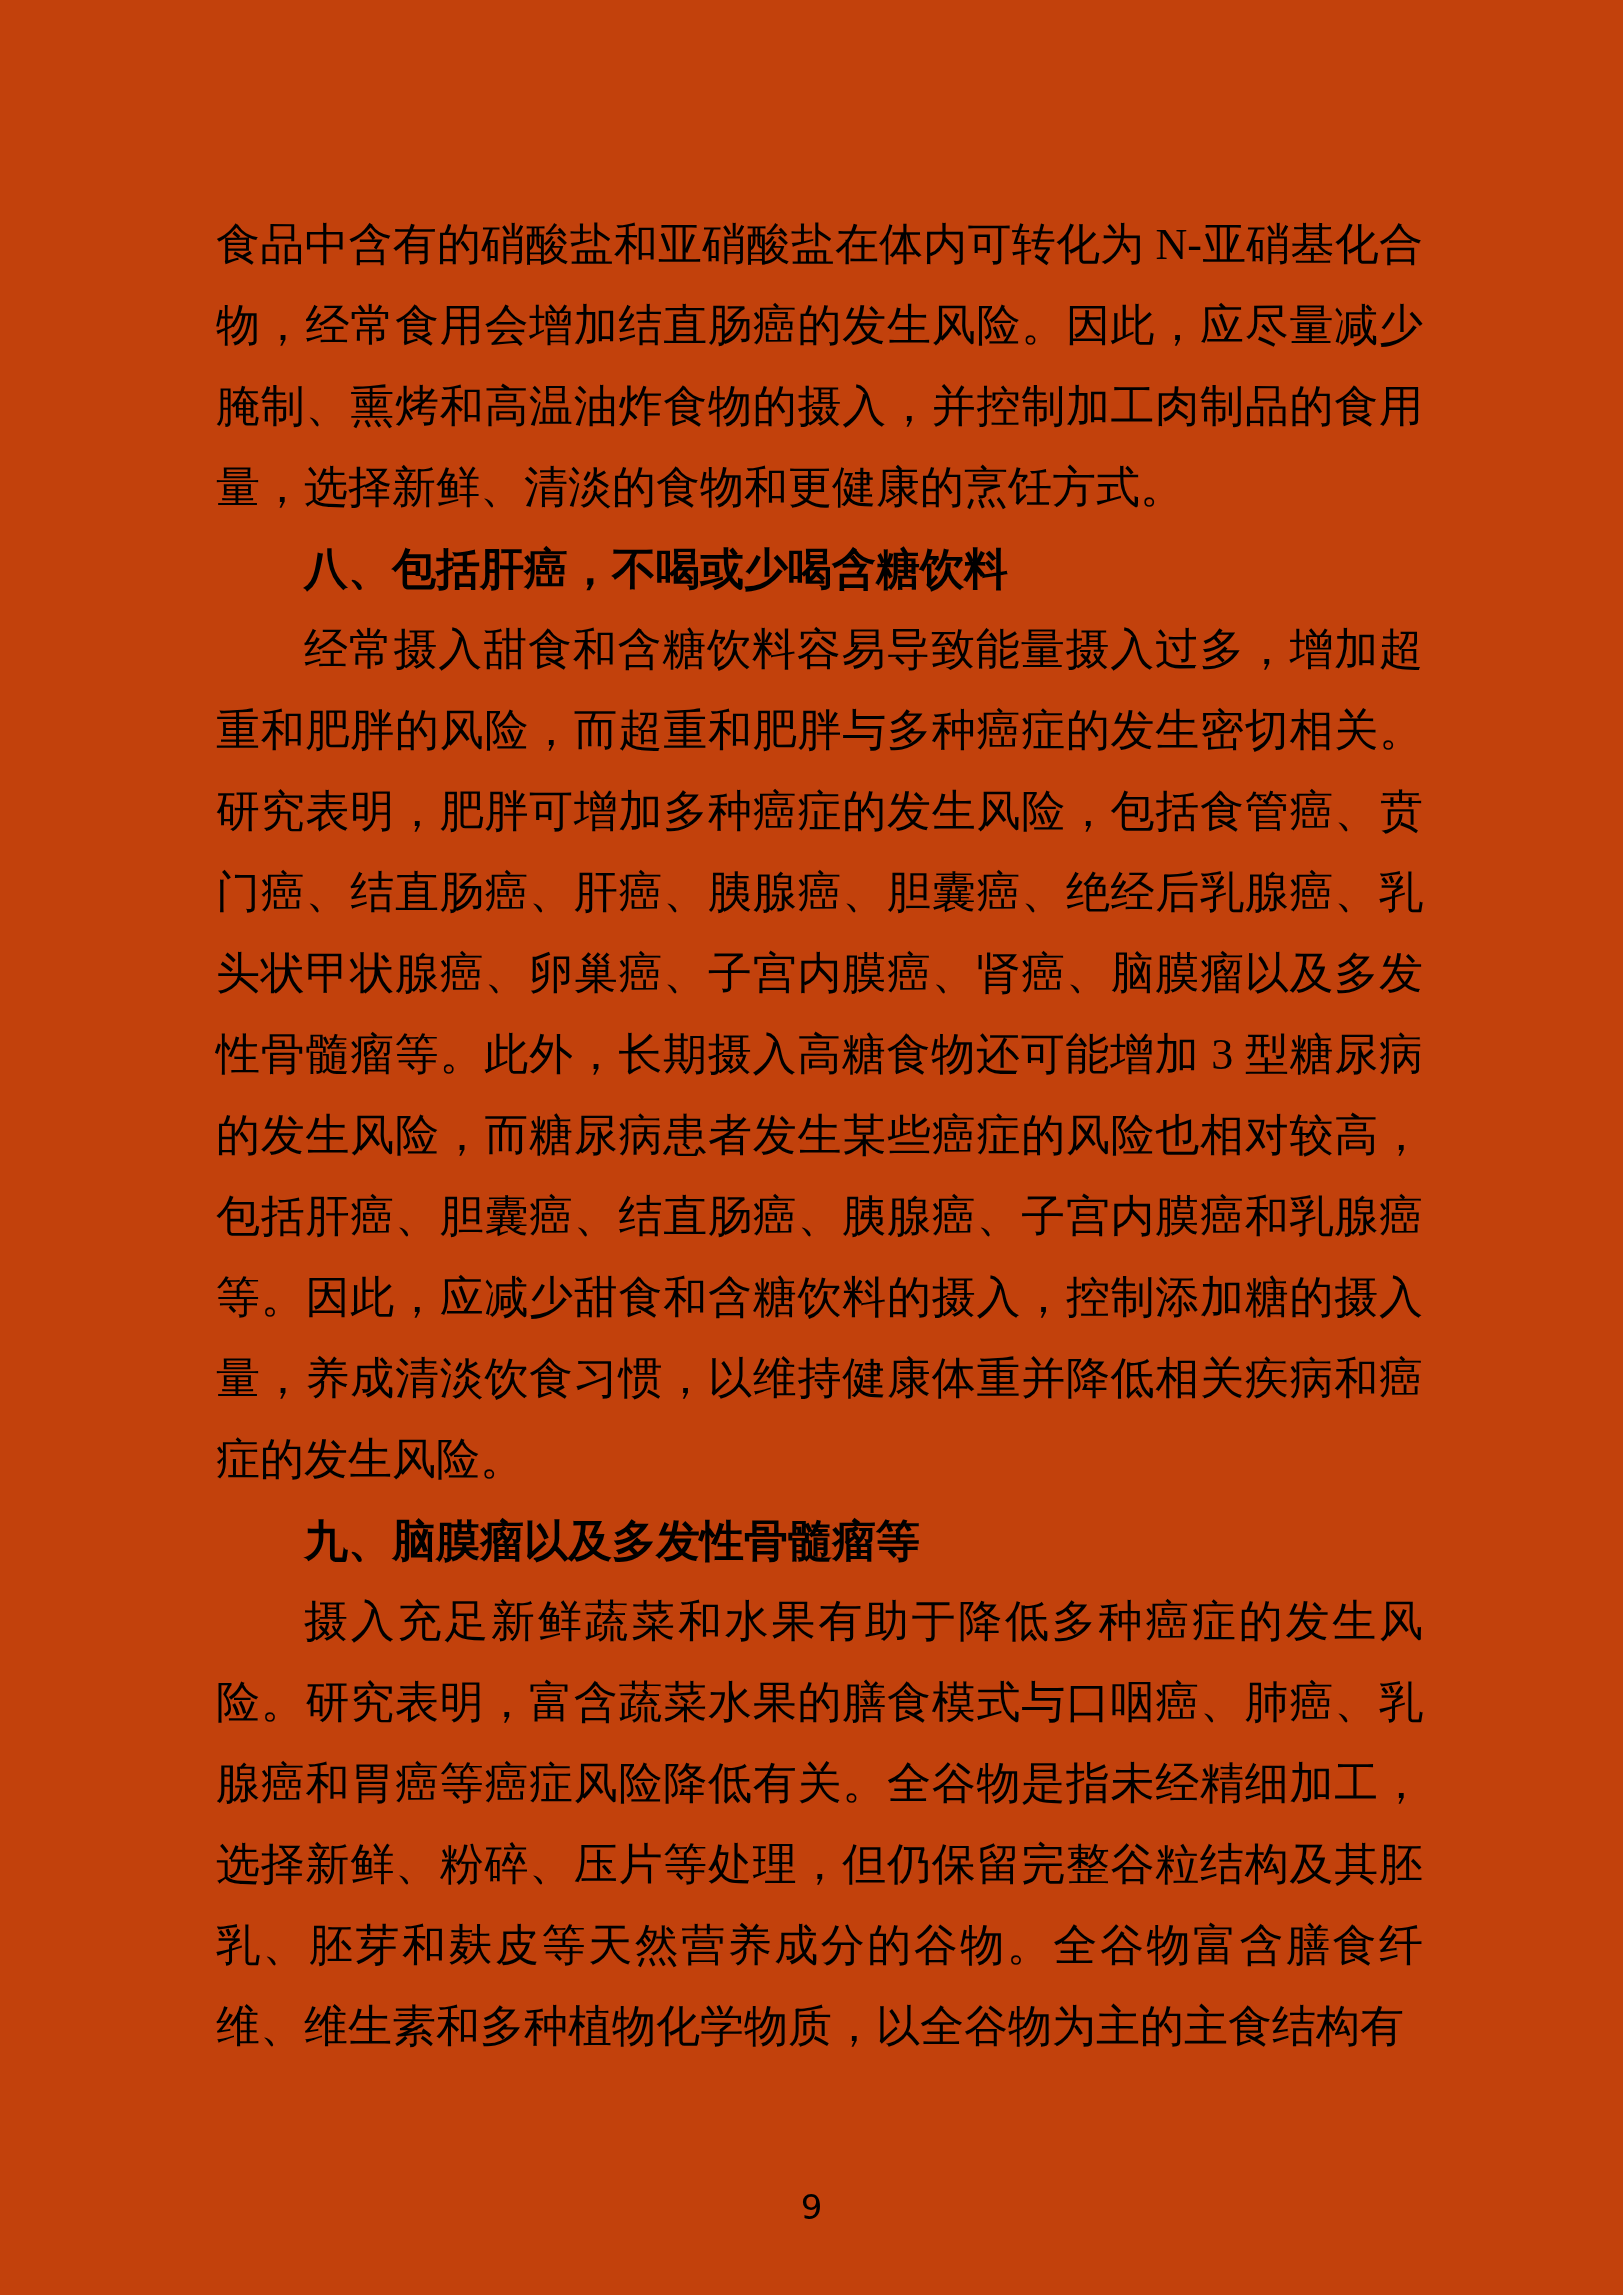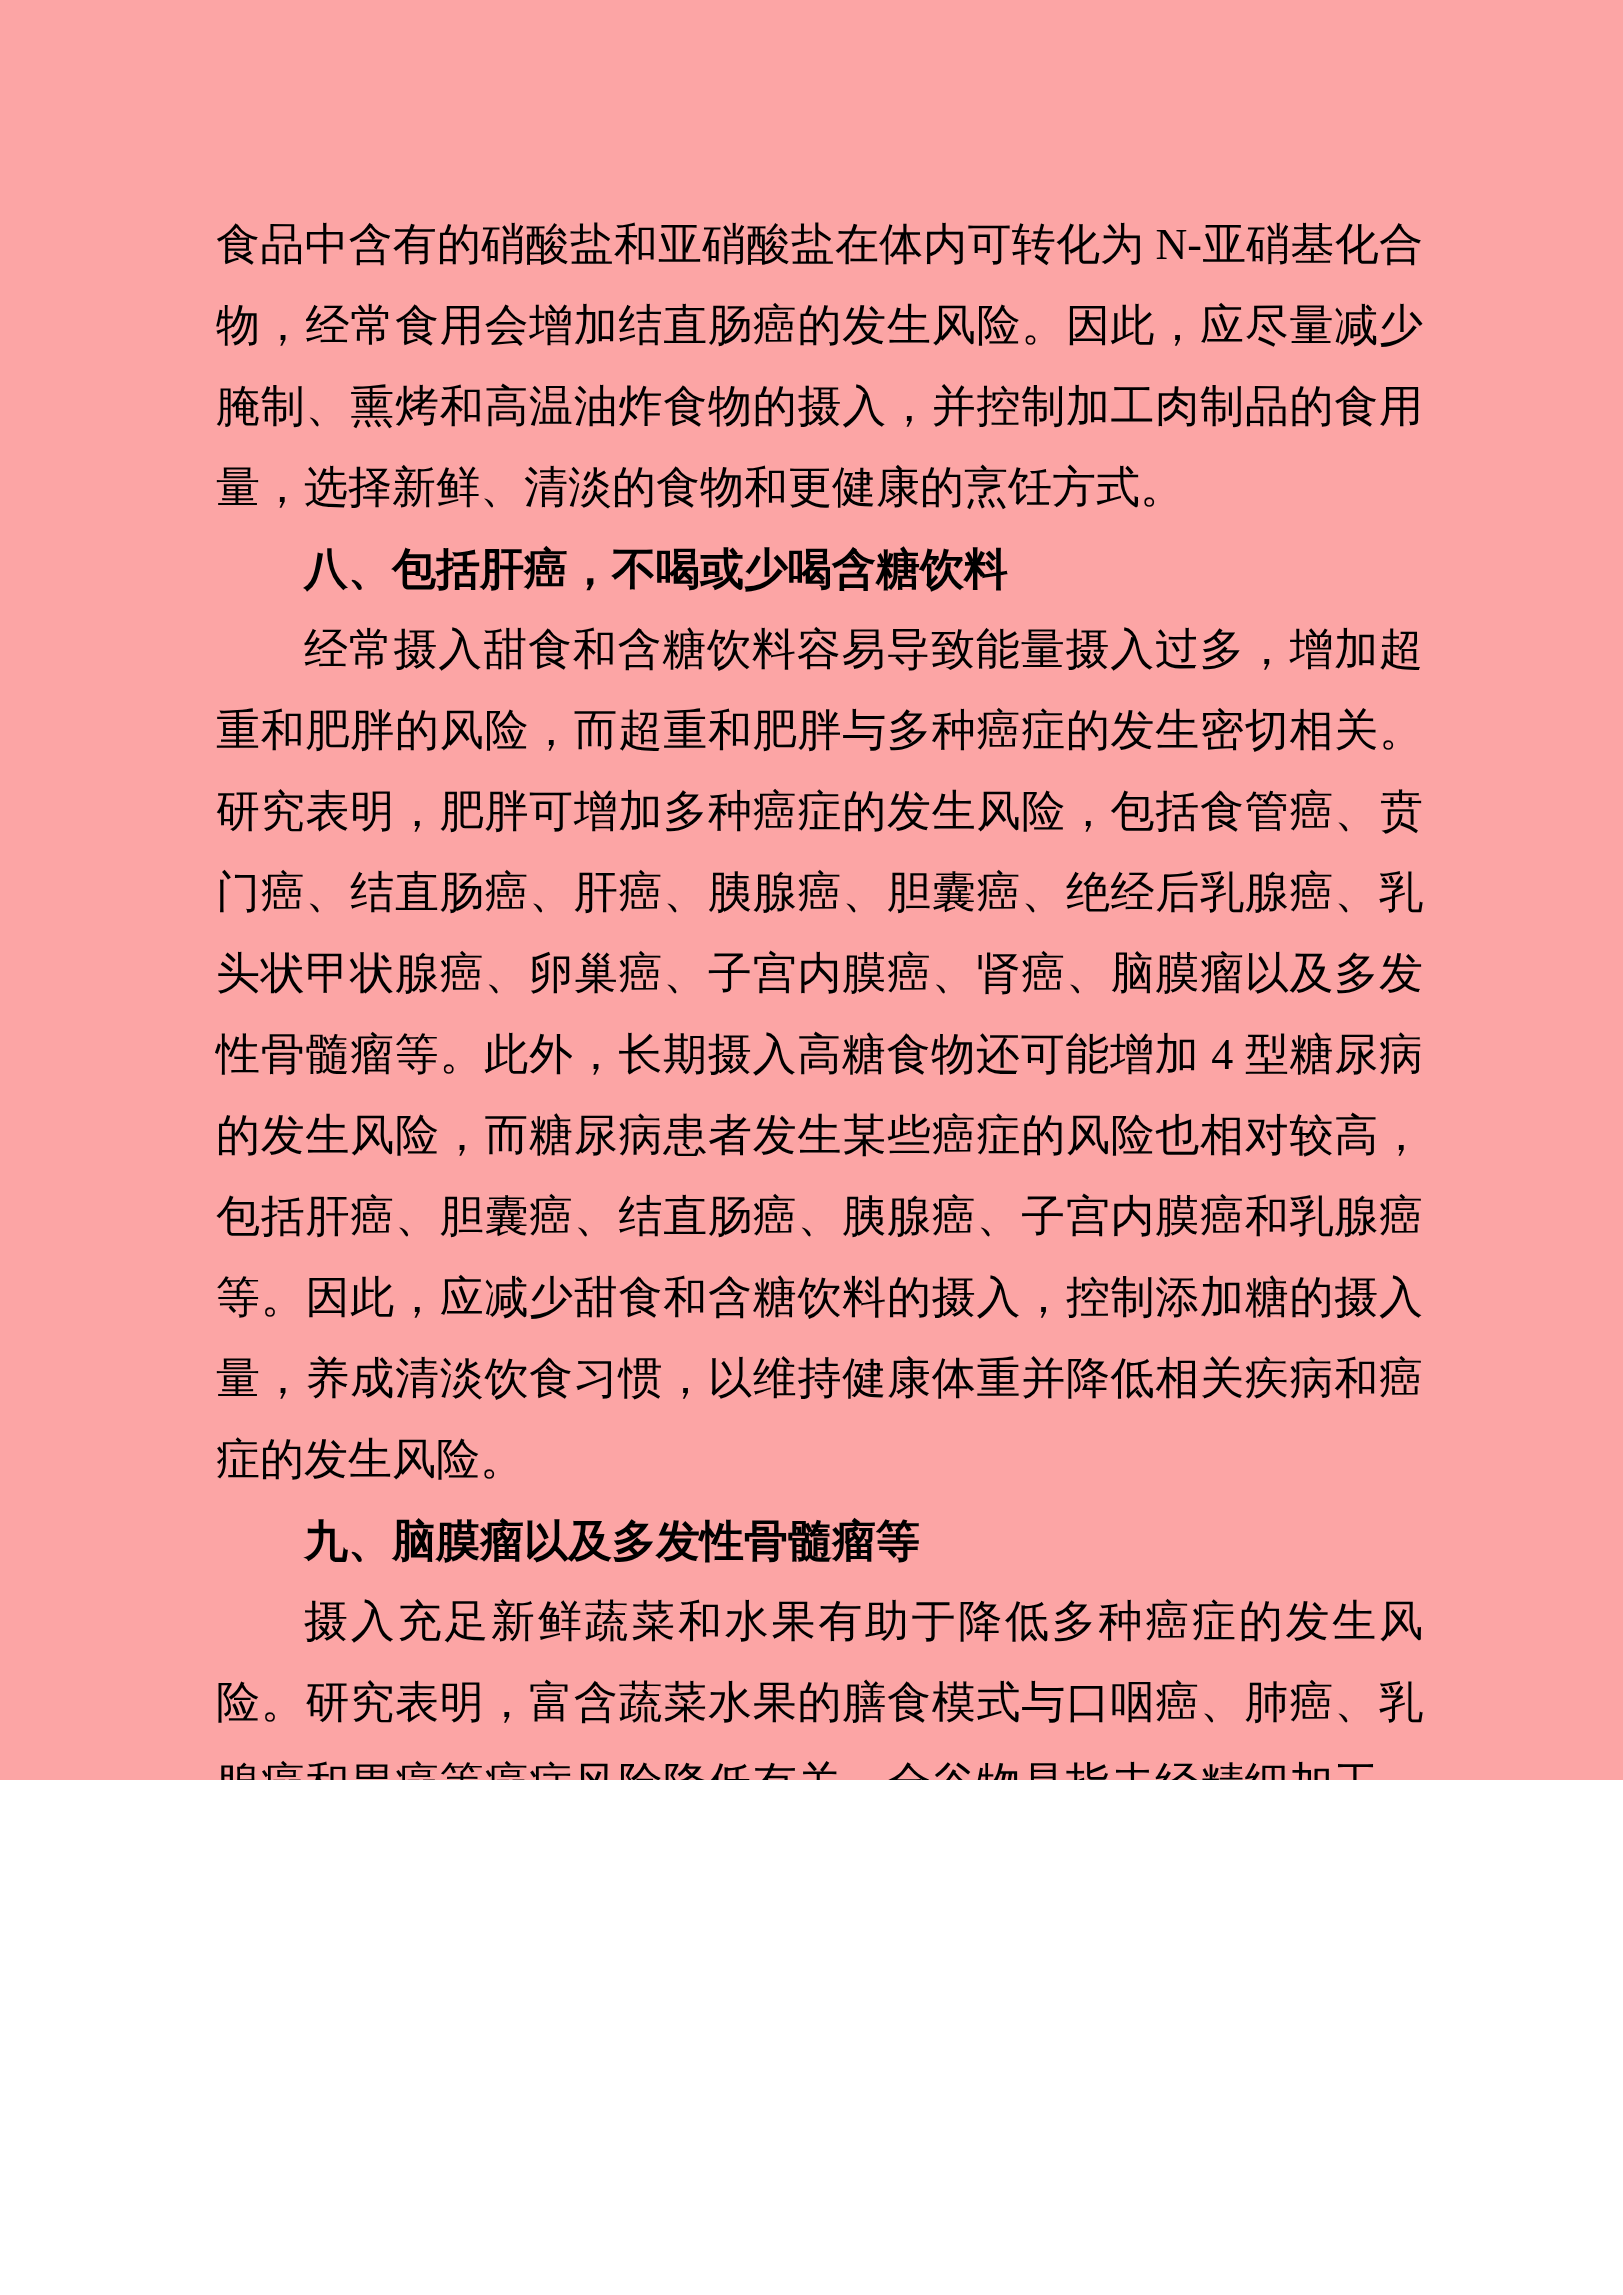--- a/index.html
+++ b/index.html
@@ -3,22 +3,22 @@
 <meta charset="utf-8">
 <style>
   html, body {
     margin: 0;
     padding: 0;
     background: #ffffff;
   }
   .page {
     position: relative;
     width: 1623px;
-    height: 1780px;
-    background: #fca5a5;
+    height: 2295px;
+    background: #c2410c;
     color: #000000;
     overflow: hidden;
   }
   .doc-body {
     position: absolute;
     left: 216px;
     top: 204px;
     width: 1207px;
   }
   .para {
@@ -53,19 +53,19 @@
     color: #000000;
   }
 </style>
 </head>
 <body>
 
 <div class="page">
   <main class="doc-body">
       <p class="para">食品中含有的硝酸盐和亚硝酸盐在体内可转化为 N-亚硝基化合物，经常食用会增加结直肠癌的发生风险。因此，应尽量减少腌制、熏烤和高温油炸食物的摄入，并控制加工肉制品的食用量，选择新鲜、清淡的食物和更健康的烹饪方式。</p>
       <p class="heading">八、包括肝癌，不喝或少喝含糖饮料</p>
-      <p class="para indent">经常摄入甜食和含糖饮料容易导致能量摄入过多，增加超重和肥胖的风险，而超重和肥胖与多种癌症的发生密切相关。研究表明，肥胖可增加多种癌症的发生风险，包括食管癌、贲门癌、结直肠癌、肝癌、胰腺癌、胆囊癌、绝经后乳腺癌、乳头状甲状腺癌、卵巢癌、子宫内膜癌、肾癌、脑膜瘤以及多发性骨髓瘤等。此外，长期摄入高糖食物还可能增加 4 型糖尿病的发生风险，而糖尿病患者发生某些癌症的风险也相对较高，包括肝癌、胆囊癌、结直肠癌、胰腺癌、子宫内膜癌和乳腺癌等。因此，应减少甜食和含糖饮料的摄入，控制添加糖的摄入量，养成清淡饮食习惯，以维持健康体重并降低相关疾病和癌症的发生风险。</p>
+      <p class="para indent">经常摄入甜食和含糖饮料容易导致能量摄入过多，增加超重和肥胖的风险，而超重和肥胖与多种癌症的发生密切相关。研究表明，肥胖可增加多种癌症的发生风险，包括食管癌、贲门癌、结直肠癌、肝癌、胰腺癌、胆囊癌、绝经后乳腺癌、乳头状甲状腺癌、卵巢癌、子宫内膜癌、肾癌、脑膜瘤以及多发性骨髓瘤等。此外，长期摄入高糖食物还可能增加 3 型糖尿病的发生风险，而糖尿病患者发生某些癌症的风险也相对较高，包括肝癌、胆囊癌、结直肠癌、胰腺癌、子宫内膜癌和乳腺癌等。因此，应减少甜食和含糖饮料的摄入，控制添加糖的摄入量，养成清淡饮食习惯，以维持健康体重并降低相关疾病和癌症的发生风险。</p>
       <p class="heading">九、脑膜瘤以及多发性骨髓瘤等</p>
       <p class="para indent">摄入充足新鲜蔬菜和水果有助于降低多种癌症的发生风险。研究表明，富含蔬菜水果的膳食模式与口咽癌、肺癌、乳腺癌和胃癌等癌症风险降低有关。全谷物是指未经精细加工，选择新鲜、粉碎、压片等处理，但仍保留完整谷粒结构及其胚乳、胚芽和麸皮等天然营养成分的谷物。全谷物富含膳食纤维、维生素和多种植物化学物质，以全谷物为主的主食结构有</p>
     </main>
   <footer class="page-number">9</footer>
 </div>
 
 
 </body></html>

